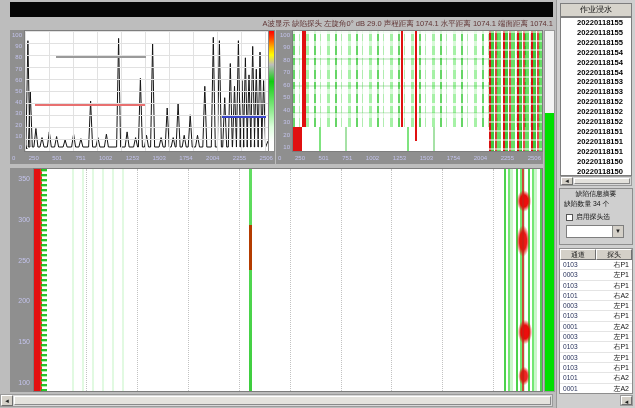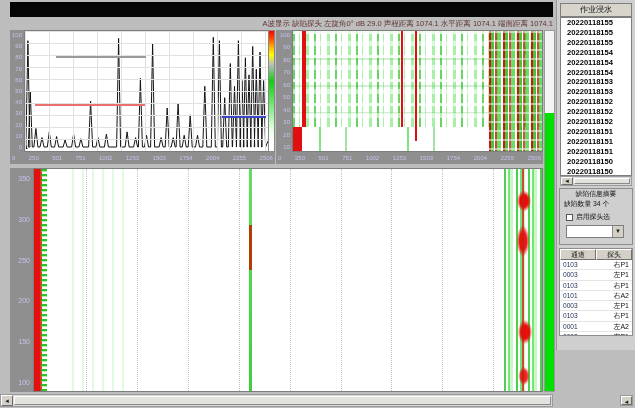--- a/index.html
+++ b/index.html
@@ -70,27 +70,27 @@
     border:1px solid #999; background:linear-gradient(180deg,#f4f4f4 0 82px,#00df00 82px 100%); }
 
   
   .hscroll { position:absolute; background:#d8d8d8; border:1px solid #9a9a9a; display:flex; }
   .scroll-arrow { width:12px; height:100%; background:#d4d0c8; border:1px solid;
     border-color:#fff #6f6f6f #6f6f6f #fff; font-size:7px; line-height:9px; text-align:center; color:#222; }
   .scroll-thumb { flex:1; margin:1px; background:#e4e2dd; border:1px solid;
     border-color:#fff #8a8a8a #8a8a8a #fff; }
 
   
-  .sidebar { position:absolute; left:556px; top:0; width:79px; height:350px; background:#cfcfcf;
+  .sidebar { position:absolute; left:556px; top:0; width:79px; height:408px; background:#cfcfcf;
     border-left:1px solid #9a9a9a; }
   .sb-header { position:absolute; left:3px; top:3px; width:72px; height:14px; background:#d7d4cc;
     border:1px solid #7e7e7e; font-size:8px; line-height:12px; text-align:center; color:#111; }
   .sb-list { position:absolute; left:3px; top:17px; width:72px; height:159px; background:#fff;
     border:1px solid #7e7e7e; overflow:hidden; }
-  .sb-list .row { font-size:7.6px; font-weight:bold; line-height:9.9px; padding-left:6px; color:#000;
+  .sb-list .row { font-size:7.6px; font-weight:bold; line-height:9.9px; padding-left:16px; color:#000;
     white-space:nowrap; }
   .sb-listscroll { left:3px; top:176px; width:72px; height:10px; }
   .groupbox { position:absolute; left:2px; top:188px; width:74px; height:57px; border:1px solid #8d8d8d; }
   .gb-title { position:absolute; left:0; right:0; top:0; font-size:6.8px; text-align:center; color:#111; }
   .gb-count { position:absolute; left:4px; top:10px; font-size:6.8px; color:#111; }
   .gb-checkrow { position:absolute; left:6px; top:23px; display:flex; align-items:center; gap:3px; }
   .gb-checkbox { width:7px; height:7px; background:#fff; border:1px solid #555; }
   .gb-checklabel { font-size:6.8px; color:#111; }
   .gb-combo { position:absolute; left:6px; top:36px; width:58px; height:13px; background:#fff;
     border:1px solid #7e7e7e; display:flex; }

